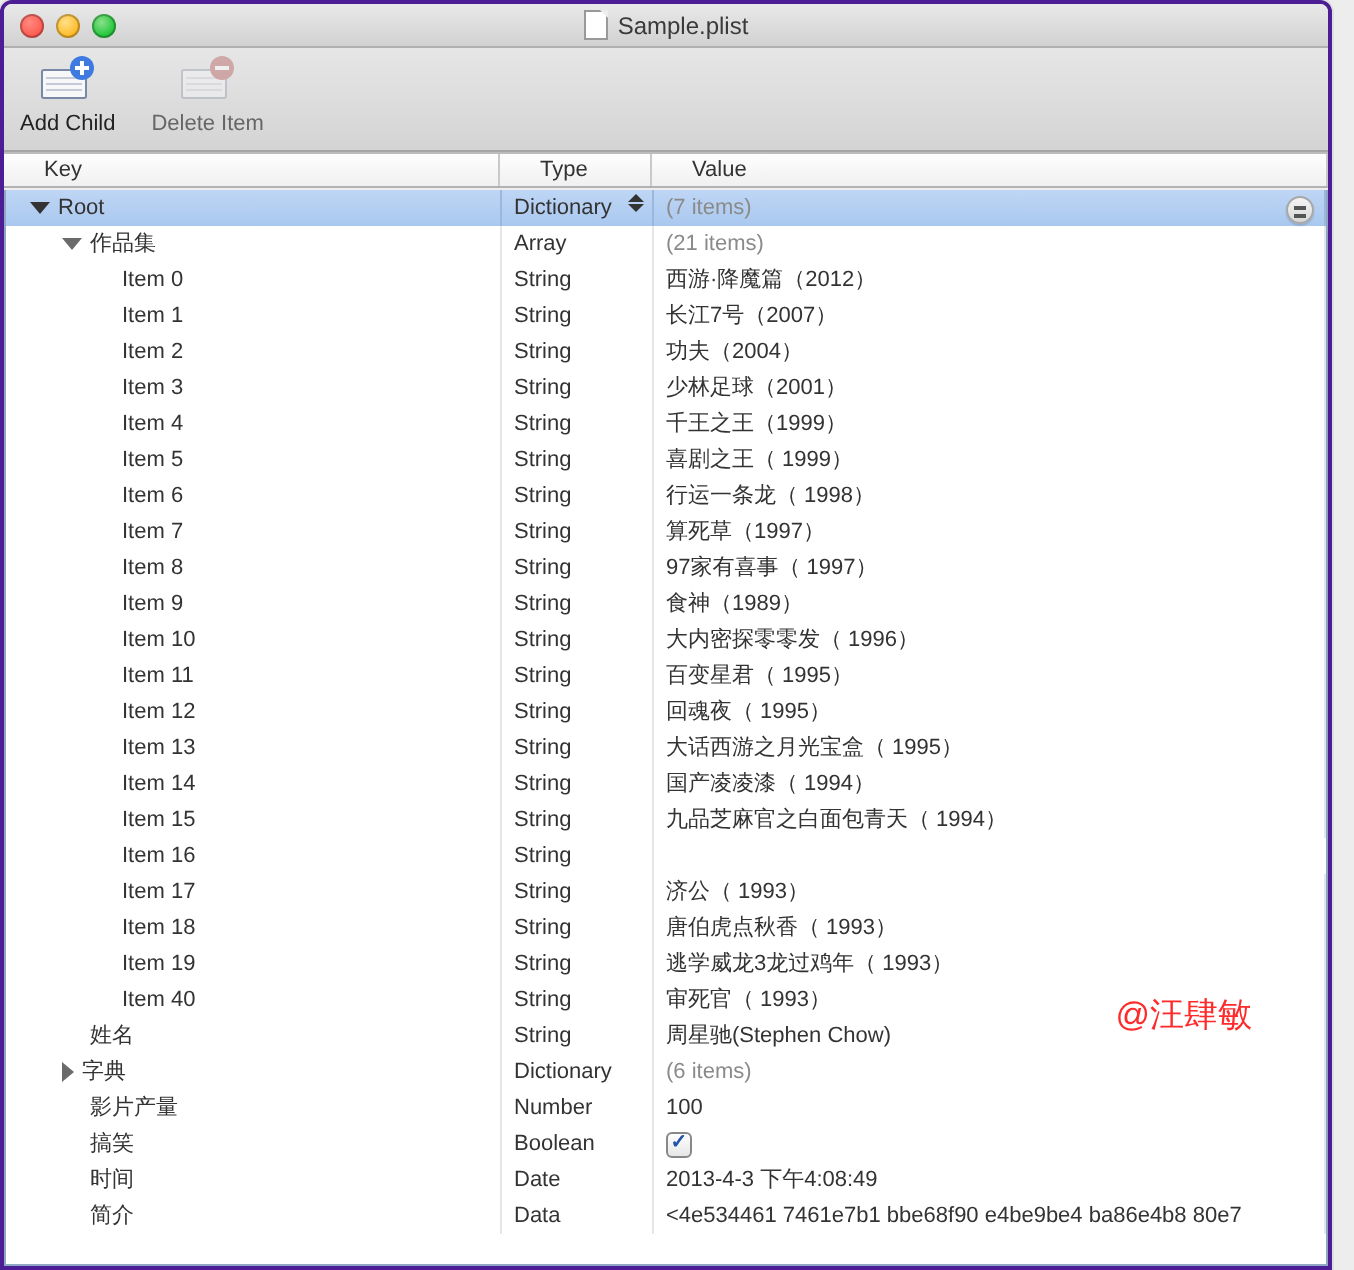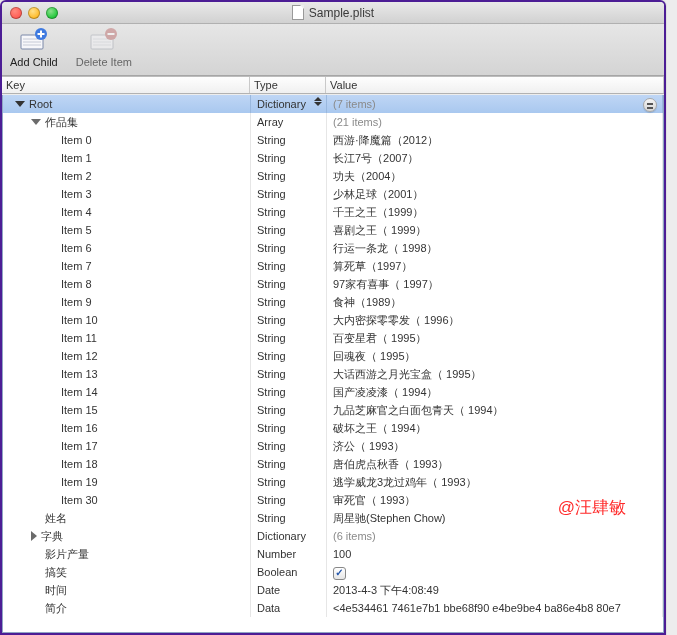--- a/index.html
+++ b/index.html
@@ -51,21 +51,21 @@
     display:flex; align-items:stretch;
     font-size:11px;
   }
   .header-row {
     background: linear-gradient(#fefefe, #f0f0f0);
     border-top:1px solid #bcbcbc;
     border-bottom:1px solid #b2b2b2;
     height:18px;
     color:#333; font-weight:normal;
   }
-  .header-row .cell { border-right:1px solid #c9c9c9; display:flex; align-items:center; padding:0 4px;}
+  .header-row .cell { border-right:1px solid #c9c9c9; display:flex; align-items:center; padding:0 20px;}
   .col-key { width:248px; flex:0 0 248px;}
   .col-type { width:76px; flex:0 0 76px;}
   .col-val { flex:1 1 auto; min-width:0;}
   .tree {
     position:absolute; top:93px; bottom:0; left:0; right:0; overflow:auto;
     background:#fff; border:1px solid #8fa6c4; border-top:none;
     margin:0;
   }
   .row {
     height:18px; line-height:18px; white-space:nowrap;
@@ -365,21 +365,20 @@
       </div>
       <div class="row">
         <div class="cell col-key">
           <div class="key-inner">
             <span class="spacer" style="width: 38px;"></span>
             <span class="spacer" style="width: 14px;"></span>
             <span>Item 16</span>
           </div>
         </div>
         <div class="cell col-type type-cell"><span>String</span></div>
-        <div class="cell col-val"><span>破坏之王（ 1994）</span></div>
       </div>
       <div class="row">
         <div class="cell col-key">
           <div class="key-inner">
             <span class="spacer" style="width: 38px;"></span>
             <span class="spacer" style="width: 14px;"></span>
             <span>Item 17</span>
           </div>
         </div>
         <div class="cell col-type type-cell"><span>String</span></div>
@@ -405,21 +404,21 @@
           </div>
         </div>
         <div class="cell col-type type-cell"><span>String</span></div>
         <div class="cell col-val"><span>逃学威龙3龙过鸡年（ 1993）</span></div>
       </div>
       <div class="row">
         <div class="cell col-key">
           <div class="key-inner">
             <span class="spacer" style="width: 38px;"></span>
             <span class="spacer" style="width: 14px;"></span>
-            <span>Item 30</span>
+            <span>Item 40</span>
           </div>
         </div>
         <div class="cell col-type type-cell"><span>String</span></div>
         <div class="cell col-val"><span>审死官（ 1993）</span></div>
       </div>
       <div class="row">
         <div class="cell col-key">
           <div class="key-inner">
             <span class="spacer" style="width: 22px;"></span>
             <span class="spacer" style="width: 14px;"></span>

